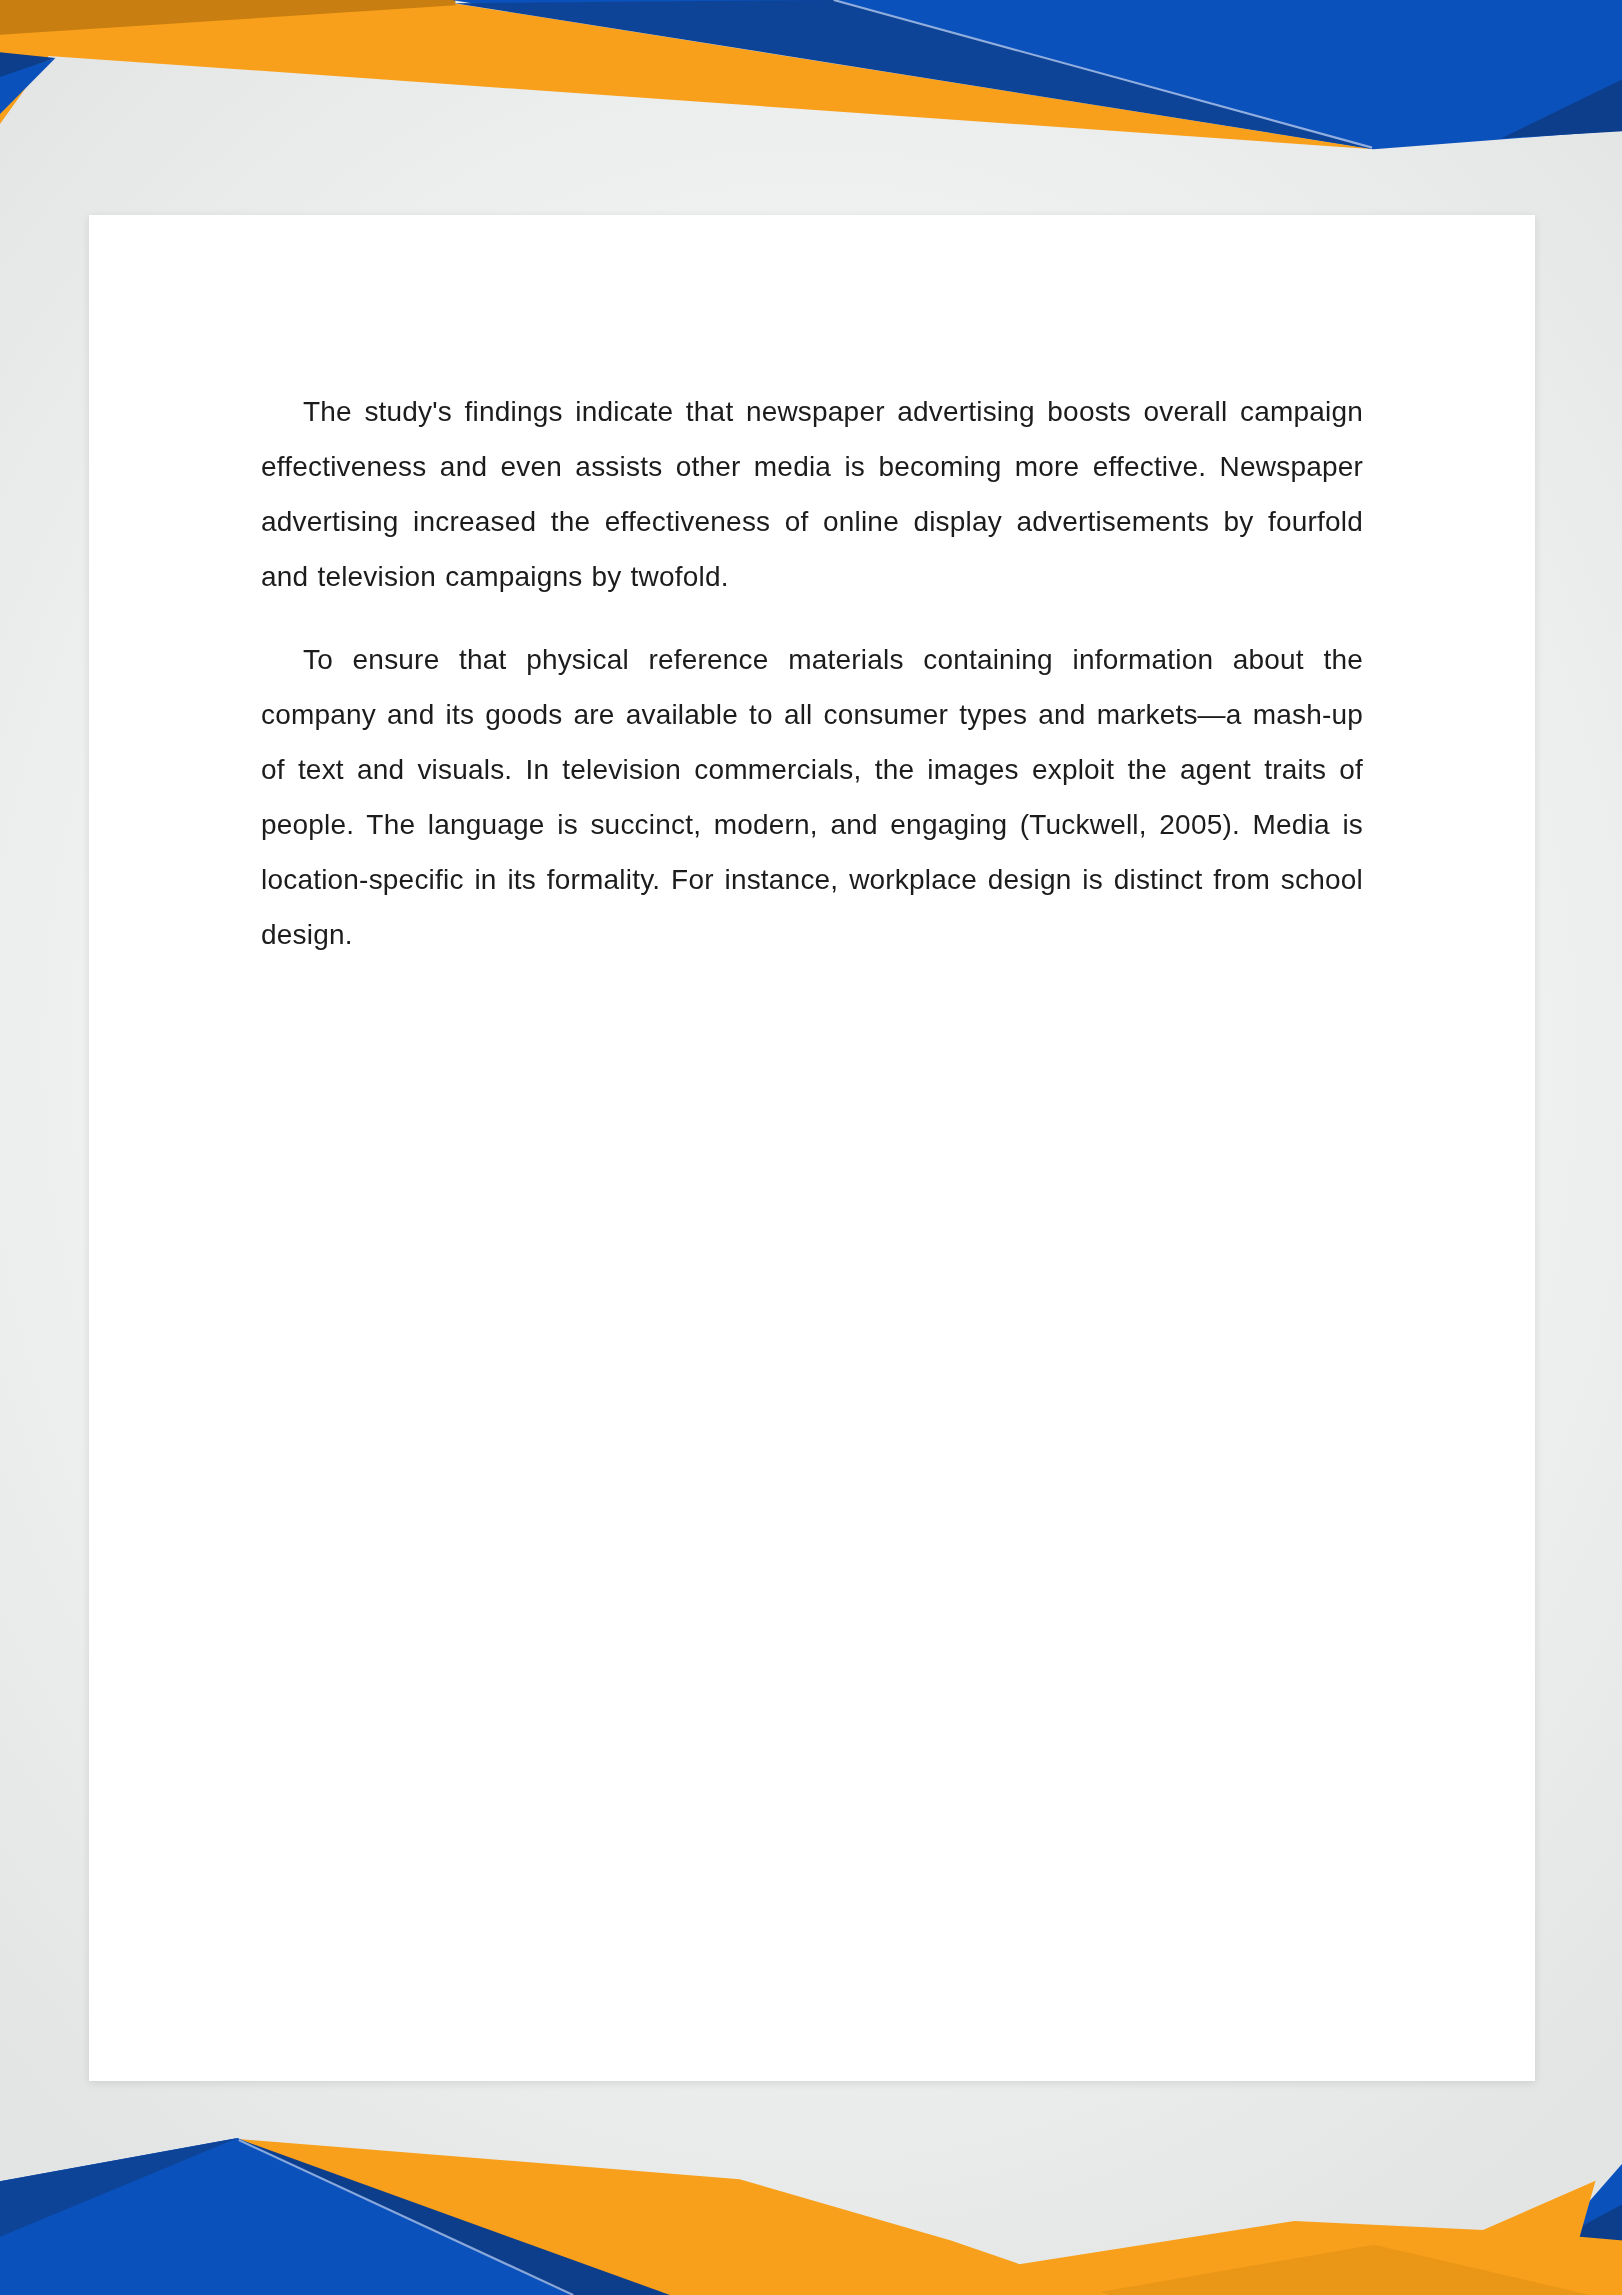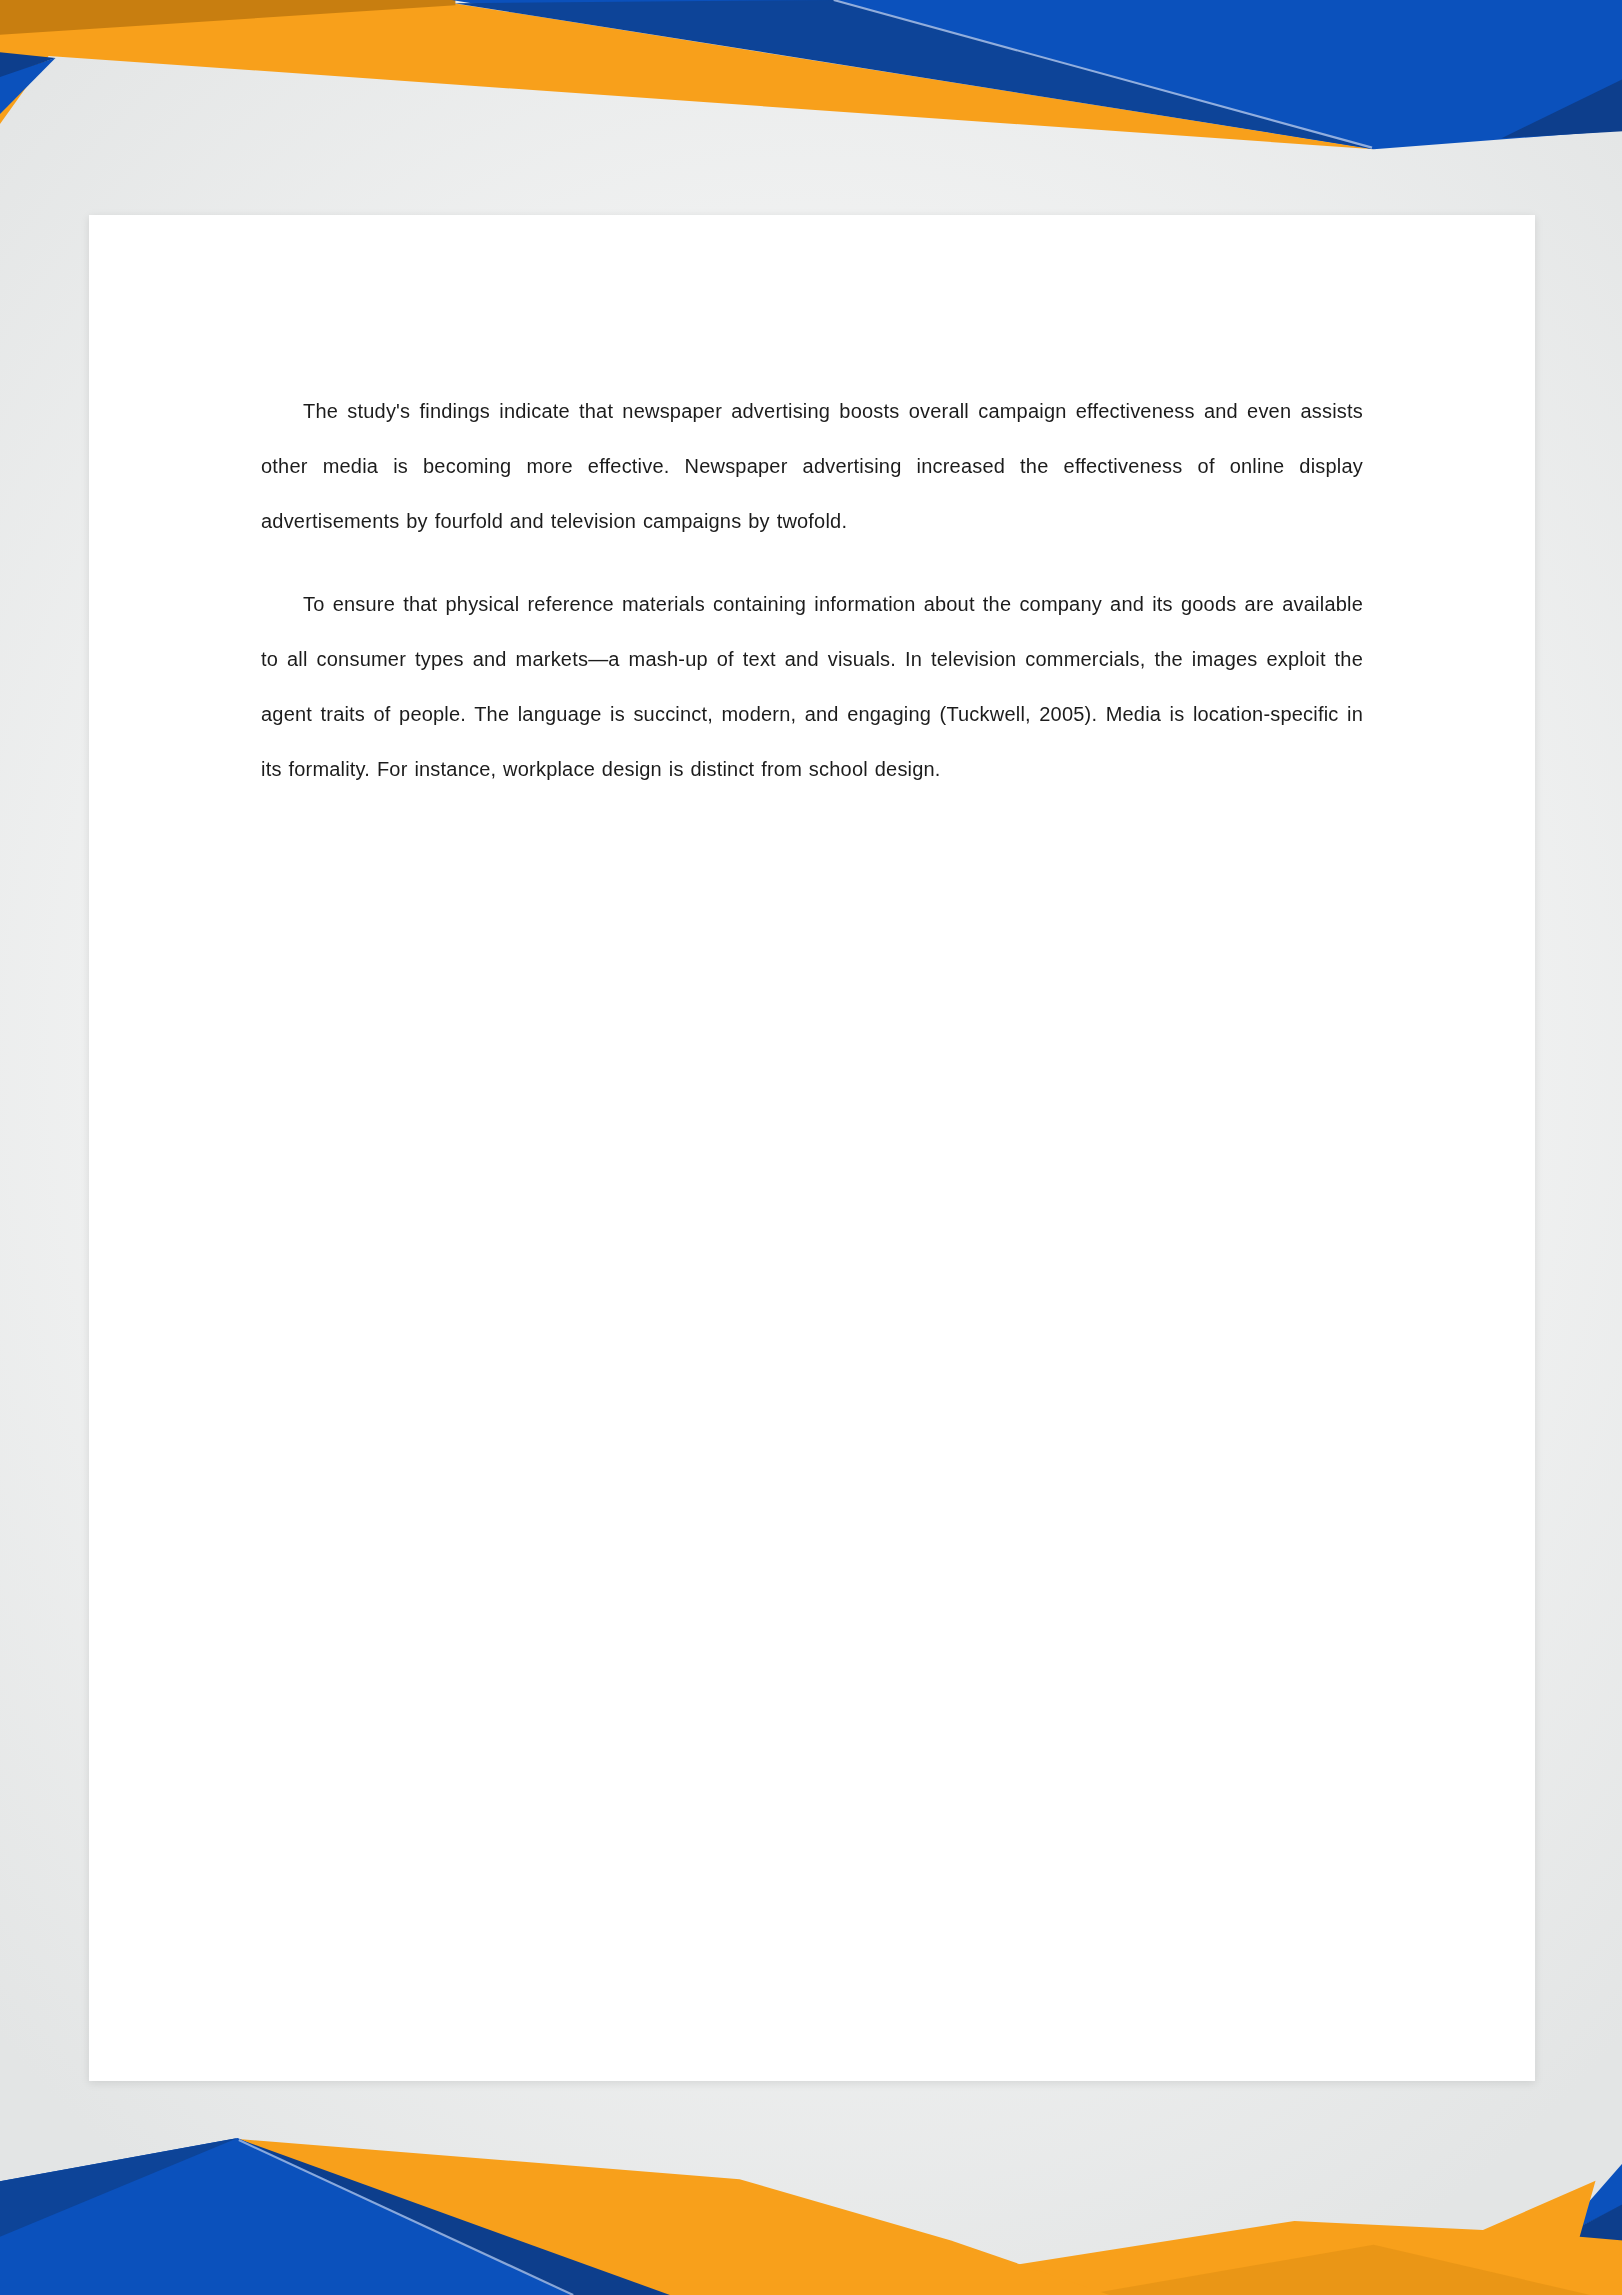--- a/index.html
+++ b/index.html
@@ -27,21 +27,21 @@
     width: 1446px;
     height: 1866px;
     background: #ffffff;
     box-shadow: 0 1.6px 8.5px rgba(0,0,0,0.10);
     z-index: 2;
     box-sizing: border-box;
     padding: 169px 172px 0 172px;
   }
   .page p {
     margin: 0 0 27.5px 0;
-    font-size: 20px;
+    font-size: 28px;
     line-height: 55px;
     letter-spacing: 0.2px;
     word-spacing: 1.1px;
     color: #1c1c1c;
     text-align: justify;
     text-indent: 42px;
   }
 </style>
 </head>
 <body>

